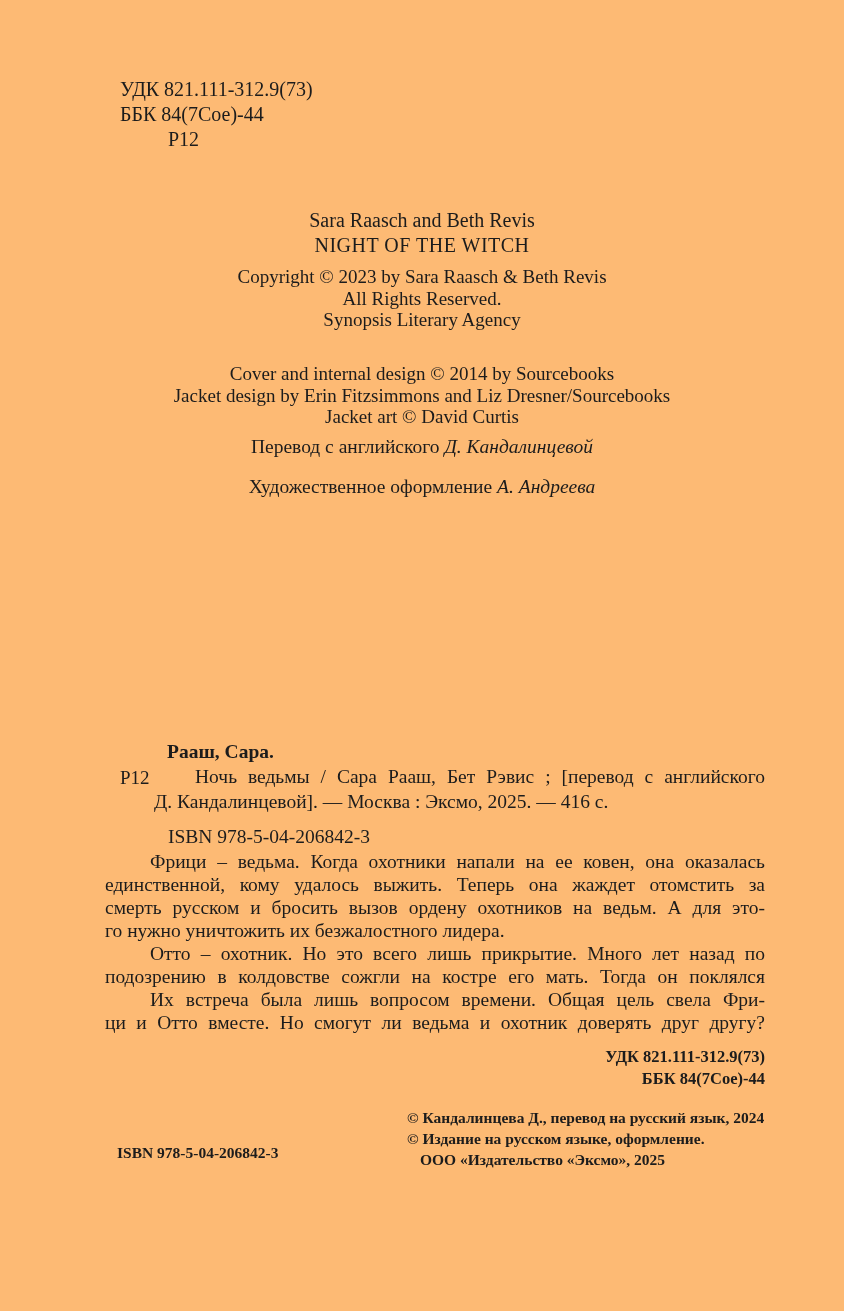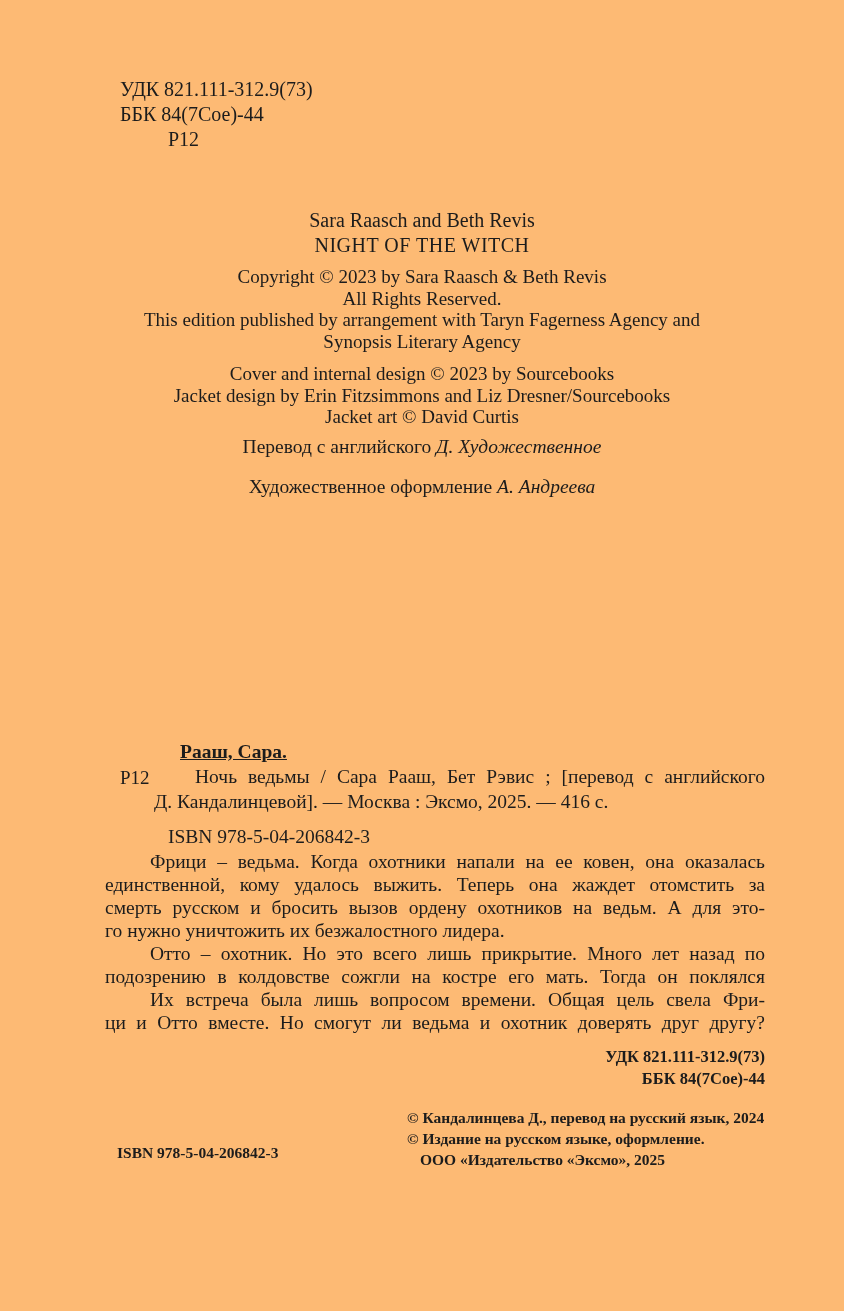--- a/index.html
+++ b/index.html
@@ -40,21 +40,21 @@
 
   
   .catalog-card {
     position: absolute;
     left: 154px;
     right: 79px;
     top: 739px;
     font-size: 19.5px;
     line-height: 25px;
   }
-  .card-author { margin-left: 26px; font-weight: bold; text-decoration: underline; }
+  .card-author { margin-left: 13px; font-weight: bold; }
   .card-sign {
     position: absolute;
     left: -34px;
     top: 26px;
     font-size: 19px;
     font-weight: normal;
   }
   .bib-line1 {
     text-indent: 41px;
     text-align: justify;
@@ -120,32 +120,31 @@
   </div>
 
   <div class="centered title-block">
     <div>Sara Raasch and Beth Revis</div>
     <div class="book-title">NIGHT OF THE WITCH</div>
   </div>
 
   <div class="centered copyright-block">
     <div>Copyright © 2023 by Sara Raasch &amp; Beth Revis</div>
     <div>All Rights Reserved.</div>
-    <div>This edition published by arrangement with Taryn Fagerness Agency and</div>
     <div>Synopsis Literary Agency</div>
   </div>
 
   <div class="centered design-block">
-    <div>Cover and internal design © 2023 by Sourcebooks</div>
+    <div>Cover and internal design © 2014 by Sourcebooks</div>
     <div>Jacket design by Erin Fitzsimmons and Liz Dresner/Sourcebooks</div>
     <div>Jacket art © David Curtis</div>
   </div>
 
   <div class="centered translation-line">
-    <span>Перевод с английского </span><span class="it">Д. Художественное</span>
+    <span>Перевод с английского </span><span class="it">Д. Кандалинцевой</span>
   </div>
 
   <div class="centered art-line">
     <span>Художественное оформление </span><span class="it">А. Андреева</span>
   </div>
 
   <div class="catalog-card">
     <div class="card-sign">Р12</div>
     <div class="card-author">Рааш, Сара.</div>
     <div class="bib-line1">Ночь ведьмы / Сара Рааш, Бет Рэвис ; [перевод с английского</div>

